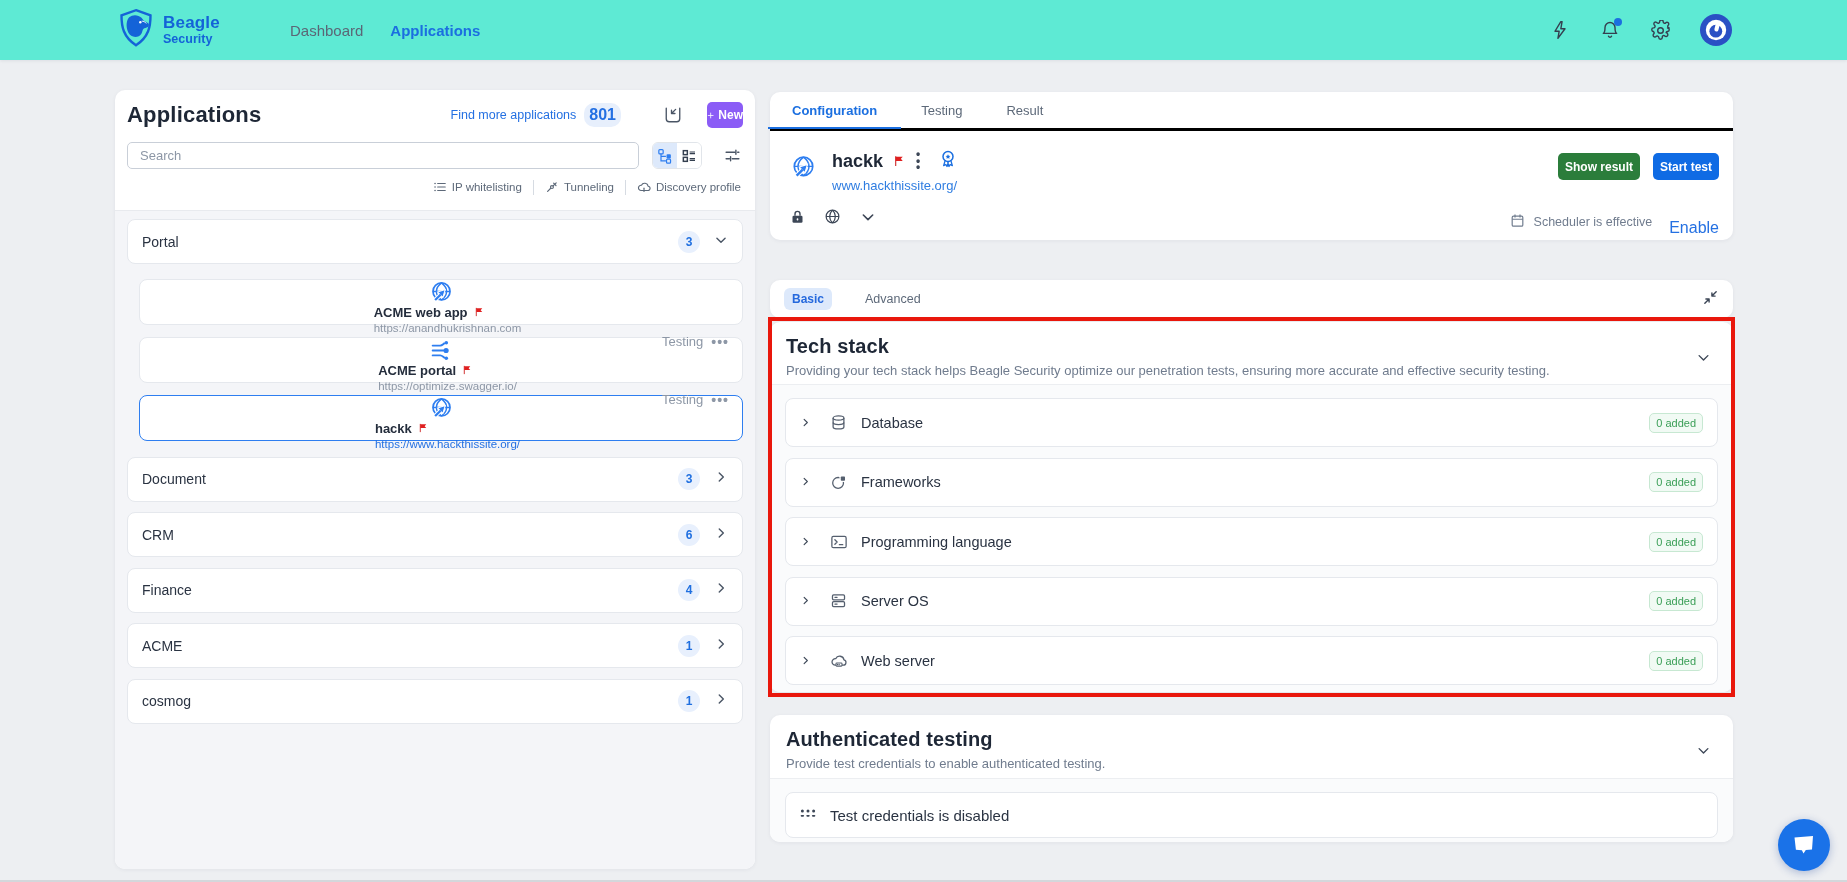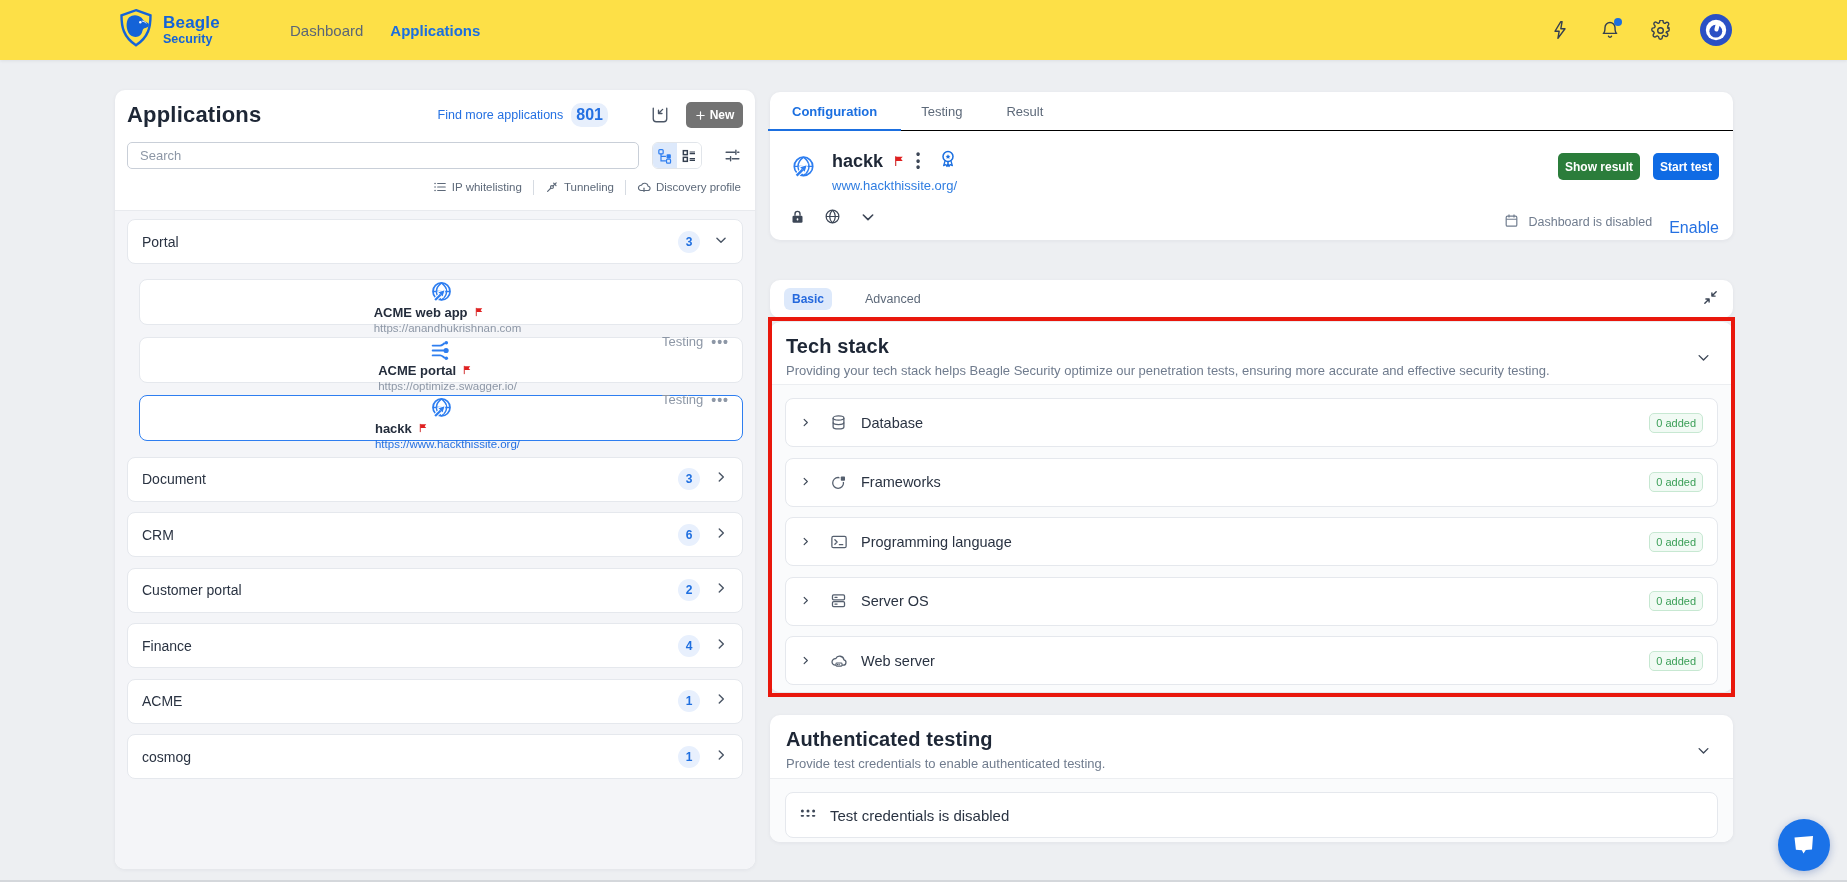--- a/index.html
+++ b/index.html
@@ -6,21 +6,21 @@
 html,body { width:1847px; height:882px; overflow:hidden; }
 body {
   font-family:"Liberation Sans", sans-serif;
   background:#edeff2;
   position:relative;
   color:#2a3342;
 }
 
 .topbar {
   position:absolute; left:0; top:0; width:1847px; height:60px;
-  background:#fde047; box-shadow:0 1px 3px rgba(30,40,60,.08);
+  background:#5eead4; box-shadow:0 1px 3px rgba(30,40,60,.08);
   display:flex; align-items:center; z-index:20;
 }
 .brand { display:flex; align-items:center; margin-left:117px; }
 .brand-text { margin-left:8px; line-height:1; }
 .brand-line1 { font-size:17px; font-weight:bold; color:#1463d8; letter-spacing:.2px; }
 .brand-line2 { font-size:12.5px; font-weight:600; color:#1463d8; margin-top:2px; }
 .topnav { display:flex; margin-left:70px; gap:27px; }
 .topnav-item { font-size:15px; color:#5b6676; cursor:pointer; }
 .topnav-item.active { color:#1b6fe0; font-weight:bold; }
 .topbar-right { position:absolute; right:115px; top:0; height:60px; display:flex; align-items:center; gap:30px; }
@@ -37,22 +37,22 @@
 .lp-head { padding:10px 12px 0 12px; }
 .lp-row1 { display:flex; align-items:center; height:30px; }
 .lp-title { font-size:22px; font-weight:600; color:#1e2736; letter-spacing:.2px; }
 .lp-find { margin-left:auto; font-size:12.5px; color:#2470e2; cursor:pointer; }
 .lp-count-pill {
   margin-left:8px; background:#e7effc; color:#2470e2; font-size:16px;
   border-radius:10px; padding:3px 5px; font-weight:600;
 }
 .lp-import { margin-left:43px; width:18px; height:18px; color:#4a5565; cursor:pointer; }
 .lp-new-btn {
-  margin-left:17px; background:#737373; color:#fff; border:none; border-radius:5px;
-  font-size:12px; font-weight:600; width:57px; justify-content:center; display:flex; align-items:center; gap:4px;
+  margin-left:25px; background:#8b5cf6; color:#fff; border:none; border-radius:5px;
+  font-size:12px; font-weight:600; width:36px; justify-content:center; display:flex; align-items:center; gap:4px;
   cursor:pointer; font-family:inherit; height:26px;
 }
 .lp-row2 { display:flex; align-items:center; margin-top:12px; height:27px; }
 .lp-search {
   width:512px; height:27px; border:1px solid #c9cfd8; border-radius:5px;
   font-size:13px; color:#333; padding:0 12px; outline:none; font-family:inherit;
 }
 .lp-search::placeholder { color:#8d97a6; }
 .view-toggle {
   margin-left:13px; display:flex; border:1px solid #e1e5ea; border-radius:6px; overflow:hidden;
@@ -89,21 +89,21 @@
 .app-text { margin-left:13px; display:flex; flex-direction:column; justify-content:center; gap:2px; }
 .app-name { font-size:13px; font-weight:600; color:#242d3c; display:flex; align-items:center; gap:6px; }
 .app-url { font-size:11.5px; color:#8d97a6; }
 .app-card.selected .app-url { color:#2470e2; }
 .app-right { margin-left:auto; display:flex; align-items:center; gap:8px; }
 .app-status { font-size:13px; color:#8d97a6; }
 .kebab-h { color:#8d97a6; letter-spacing:1px; font-weight:bold; font-size:14px; }
 
 .card { position:absolute; background:#fff; border-radius:10px; box-shadow:0 1px 4px rgba(30,40,60,.06); }
 .card-main { left:770px; top:92px; width:963px; height:148px; }
-.tabs-row { height:39px; border-bottom:1px solid #000000; display:flex; align-items:stretch; padding:0 20px; gap:40px; }
+.tabs-row { height:39px; border-bottom:3px solid #000000; display:flex; align-items:stretch; padding:0 20px; gap:40px; }
 .tab { font-size:13px; color:#5d6979; display:flex; align-items:center; position:relative; cursor:pointer; padding:0 2px;}
 .tab.active { color:#1b6fe0; font-weight:600; }
 .tab.active:after { content:""; position:absolute; left:-22px; right:-22px; bottom:-1px; height:2px; background:#1b6fe0; }
 .app-header { display:flex; padding:18px 20px 0 20px; }
 .ah-icon { width:27px; height:27px; margin-top:5px; }
 .ah-info { margin-left:15px; }
 .ah-name-row { display:flex; align-items:center; gap:10px; }
 .ah-name { font-size:18px; font-weight:bold; color:#1e2736; }
 .kebab-v { color:#3c4656; font-weight:bold; font-size:12px; line-height:.58; letter-spacing:0; width:6px; }
 .ah-url { font-size:13px; color:#2f7de1; margin-top:5px; cursor:pointer; }
@@ -377,29 +377,20 @@
     <div class="group-card">
       <span class="group-name">CRM</span>
       <span class="group-right">
         <span class="count-badge">6</span>
         <span class="chev"><svg width="14" height="14" viewBox="0 0 24 24" fill="none" stroke="currentColor" stroke-width="2.4" stroke-linecap="round" stroke-linejoin="round">
               <path d="m9 5 7 7-7 7"></path>
             </svg></span>
       </span>
     </div>
     <div class="group-card">
-      <span class="group-name">Customer portal</span>
-      <span class="group-right">
-        <span class="count-badge">2</span>
-        <span class="chev"><svg width="14" height="14" viewBox="0 0 24 24" fill="none" stroke="currentColor" stroke-width="2.4" stroke-linecap="round" stroke-linejoin="round">
-              <path d="m9 5 7 7-7 7"></path>
-            </svg></span>
-      </span>
-    </div>
-    <div class="group-card">
       <span class="group-name">Finance</span>
       <span class="group-right">
         <span class="count-badge">4</span>
         <span class="chev"><svg width="14" height="14" viewBox="0 0 24 24" fill="none" stroke="currentColor" stroke-width="2.4" stroke-linecap="round" stroke-linejoin="round">
               <path d="m9 5 7 7-7 7"></path>
             </svg></span>
       </span>
     </div>
     <div class="group-card">
       <span class="group-name">ACME</span>
@@ -481,21 +472,21 @@
     <button class="btn btn-green">Show result</button>
     <button class="btn btn-blue">Start test</button>
   </div>
   <div class="scheduler-row">
     <span>
       <svg width="15" height="15" viewBox="0 0 24 24" fill="none" stroke="#707c8e" stroke-width="1.9">
           <rect x="3.5" y="5" width="17" height="16" rx="2"></rect>
           <path d="M3.5 10h17M8 2.5V7M16 2.5V7"></path>
         </svg>
     </span>
-    <span class="sched-text">Dashboard is disabled</span>
+    <span class="sched-text">Scheduler is effective</span>
     <span class="sched-enable">Enable</span>
   </div>
 </div>
 
 <div class="card card-modes">
   <span class="mode-pill">Basic</span>
   <span class="mode-adv">Advanced</span>
   <span class="collapse-icon">
     <svg width="17" height="17" viewBox="0 0 24 24" fill="none" stroke="currentColor" stroke-width="2" stroke-linecap="round" stroke-linejoin="round">
         <path d="M20 4l-6 6M14 10V5.5M14 10h4.5M4 20l6-6M10 14v4.5M10 14H5.5"></path>

